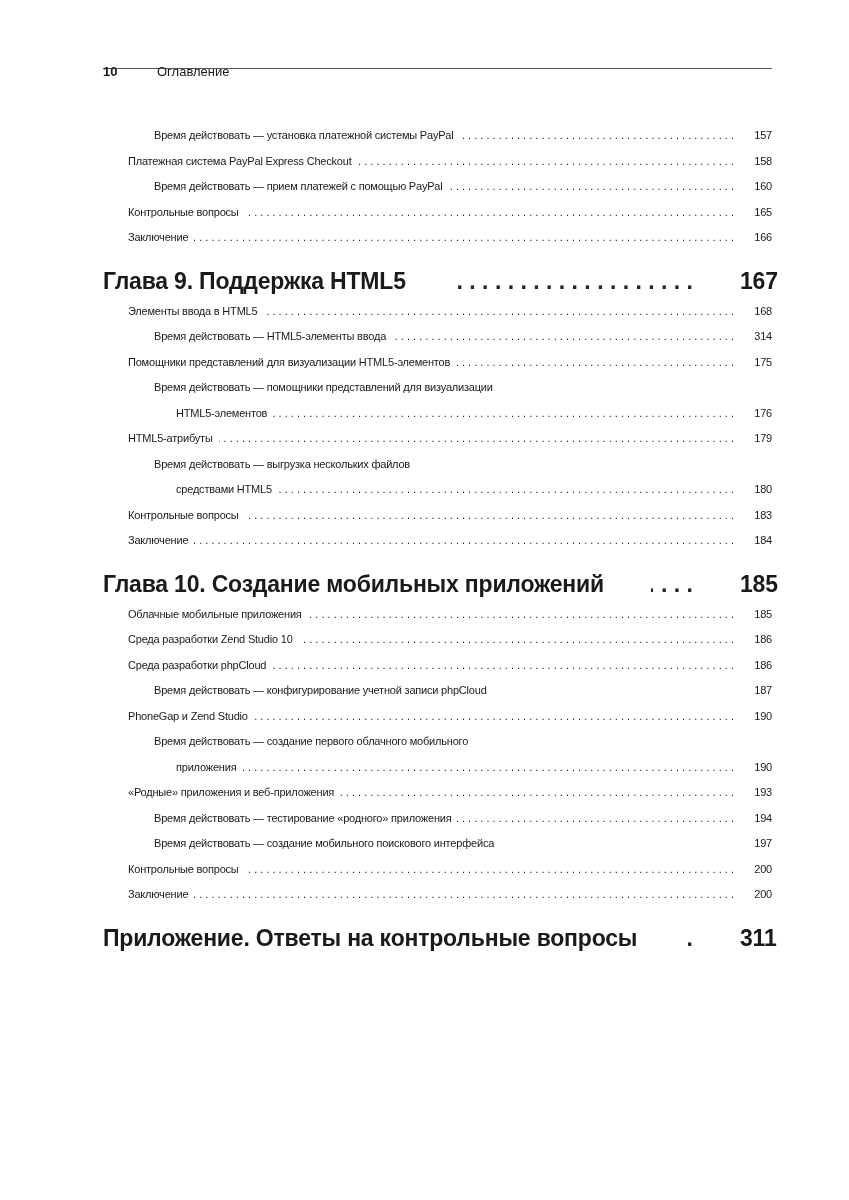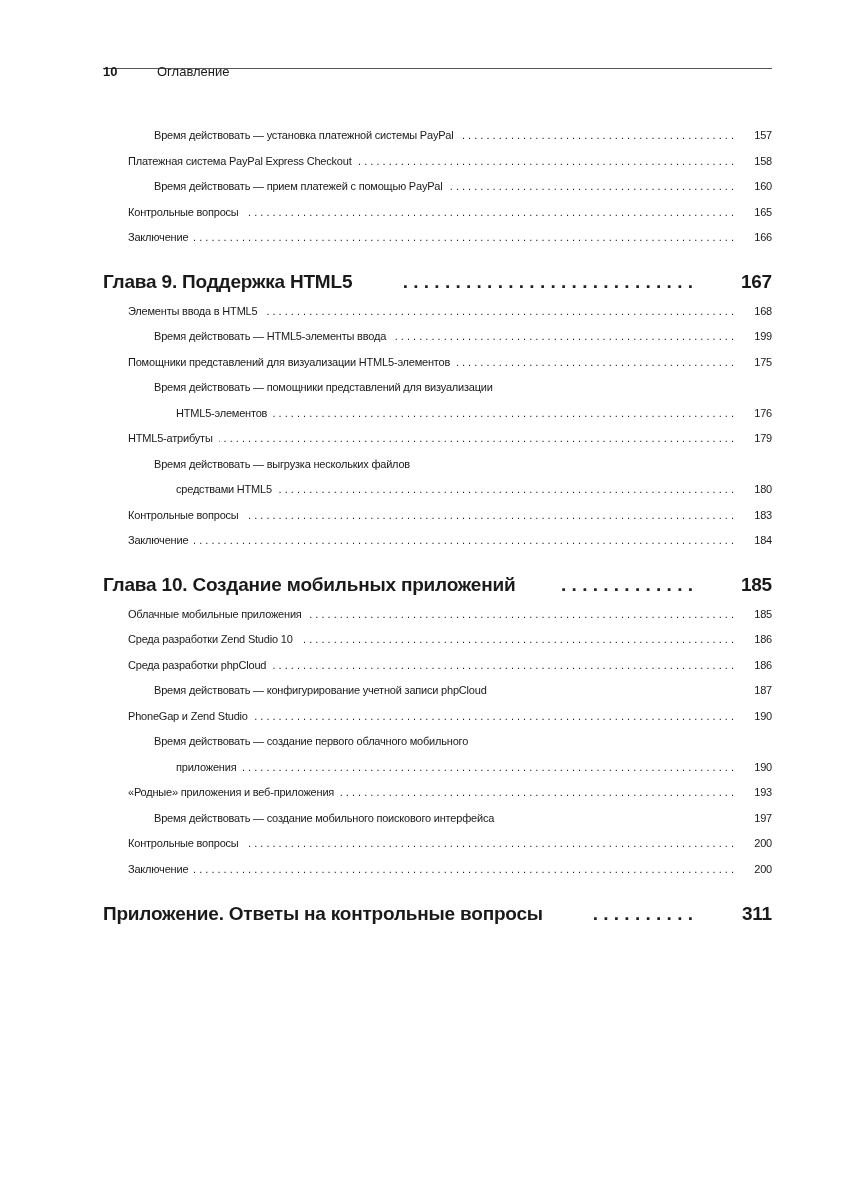--- a/index.html
+++ b/index.html
@@ -3,21 +3,21 @@
   <meta charset="utf-8">
   <style>
     html, body { margin: 0; padding: 0; background: #ffffff; }
     body { width: 849px; height: 1200px; position: relative; overflow: hidden;
       font-family: "Liberation Sans", "DejaVu Sans", sans-serif; color: #1a1a1a; }
     .header-rule { position: absolute; left: 103px; top: 68px; width: 669px; height: 0; border-top: 1.5px solid #555; }
     .running-head { position: absolute; left: 103px; top: 64px; font-size: 13px; display: flex; }
     .page-num { font-weight: bold; width: 54px; }
     .toc { position: absolute; left: 103px; top: 123px; width: 669px; }
     .row { display: flex; align-items: flex-end; font-size: 11px; line-height: 25.5px; height: 25.5px; letter-spacing: -0.2px; }
-    .row.chapter { font-weight: bold; font-size: 19px; margin-top: 18px; margin-bottom: 4px; height: 26px; gap: 41px; }
+    .row.chapter { font-weight: bold; font-size: 23px; margin-top: 18px; margin-bottom: 4px; height: 26px; gap: 41px; }
     .row.lvl1 { padding-left: 25px; align-items: flex-end; }
     .row.lvl2 { padding-left: 51px; }
     .row.cont { padding-left: 73px; }
     .title { white-space: nowrap; flex: 0 0 auto; }
     .leader { flex: 1 1 auto; overflow: hidden; white-space: nowrap; margin: 0 6px; letter-spacing: 5.2px; color: #222; text-align: right; direction: rtl; }
     .leader::before { content: ". . . . . . . . . . . . . . . . . . . . . . . . . . . . . . . . . . . . . . . . . . . . . . . . . . . . . . . . . . . . . . . . . . . . . . . . . . . . . . . . . . . . . . . . . . . . . . . . . . . . . . . . . . . . . . . . . . . . . . . . . . . . . . . . . . . . . . . . . . . . . . . . . . . . . . . . . . . . . . . . . . . . . . . . . . . . . ."; letter-spacing: 0; }
     .pg { flex: 0 0 auto; width: 32px; text-align: right; }
     .chapter .pg { width: 32px; }
     .gap-top { margin-top: 22px; }
   </style>
@@ -62,21 +62,21 @@
       <span class="pg">167</span>
     </div>
     <div class="row lvl1">
       <span class="title">Элементы ввода в HTML5</span>
       <span class="leader"></span>
       <span class="pg">168</span>
     </div>
     <div class="row lvl2">
       <span class="title">Время действовать — HTML5-элементы ввода</span>
       <span class="leader"></span>
-      <span class="pg">199</span>
+      <span class="pg">314</span>
     </div>
     <div class="row lvl1">
       <span class="title">Помощники представлений для визуализации HTML5-элементов</span>
       <span class="leader"></span>
       <span class="pg">175</span>
     </div>
     <div class="row lvl2">
       <span class="title">Время действовать — помощники представлений для визуализации</span>
     </div>
     <div class="row cont">
@@ -144,20 +144,25 @@
       <span class="title">приложения</span>
       <span class="leader"></span>
       <span class="pg">190</span>
     </div>
     <div class="row lvl1">
       <span class="title">«Родные» приложения и веб-приложения</span>
       <span class="leader"></span>
       <span class="pg">193</span>
     </div>
     <div class="row lvl2">
+      <span class="title">Время действовать — тестирование «родного» приложения</span>
+      <span class="leader"></span>
+      <span class="pg">194</span>
+    </div>
+    <div class="row lvl2">
       <span class="title">Время действовать — создание мобильного поискового интерфейса</span>
       <span style="flex: 1 1 auto;"></span>
       <span class="pg">197</span>
     </div>
     <div class="row lvl1">
       <span class="title">Контрольные вопросы</span>
       <span class="leader"></span>
       <span class="pg">200</span>
     </div>
     <div class="row lvl1">

